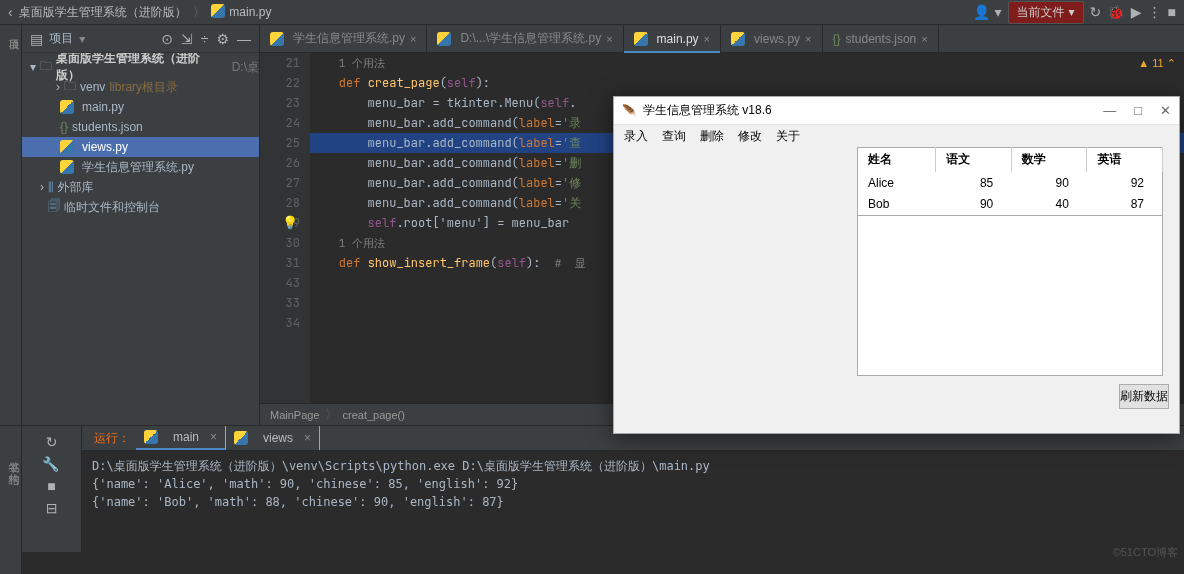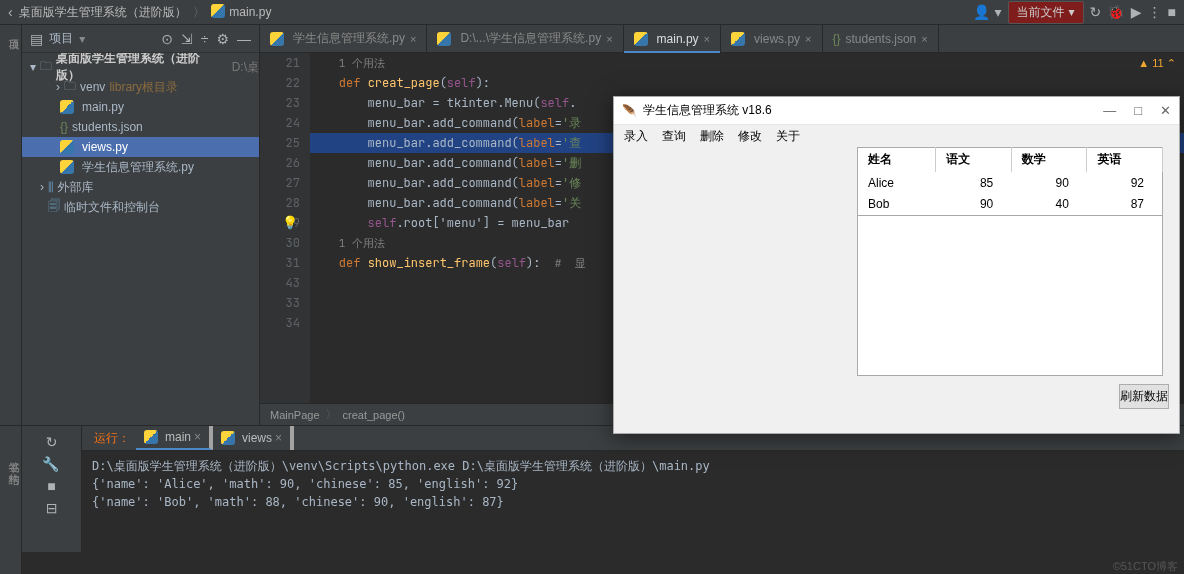--- a/index.html
+++ b/index.html
@@ -37,40 +37,40 @@
 .code .self { color: #94558d; }
 .code .str { color: #6a8759; }
 .code .kw { color: #cc7832; }
 .code .gray { color: #808080; font-size: 11px; }
 .hl { background: #214283; display: inline-block; width: 100%; }
 .crumb-bar { height: 22px; background: #3c3f41; border-top: 1px solid #282828; display: flex; align-items: center; padding: 0 10px; color: #999; font-size: 11px; }
 .run-panel { height: calc(574px - 25px - 400px - 22px); background: #2b2b2b; border-top: 1px solid #282828; display: flex; }
 .run-left { width: 60px; background: #3c3f41; border-right: 1px solid #282828; display: flex; flex-direction: column; align-items: center; gap: 6px; padding-top: 6px; }
 .run-body { flex: 1; display: flex; flex-direction: column; }
 .run-tabs { height: 25px; background: #3c3f41; display: flex; align-items: stretch; border-bottom: 1px solid #282828; padding-left: 6px; }
-.run-tab { display: flex; align-items: center; gap: 3px; padding: 0 8px; color: #bbb; font-size: 12px; border-right: 4px solid #a3a3a3; }
+.run-tab { display: flex; align-items: center; gap: 11px; padding: 0 8px; color: #bbb; font-size: 12px; border-right: 1px solid #a3a3a3; }
 .console { font-family: Consolas, monospace; font-size: 12px; line-height: 18px; padding: 6px 10px; color: #a9b7c6; }
 .side-tab-bottom { position: absolute; left: 0; bottom: 0; width: 22px; background: #3c3f41; writing-mode: vertical-rl; text-orientation: upright; font-size: 11px; color: #888; border-right: 1px solid #282828; padding: 6px 0; height: 127px; }
 .warn-pill { position: absolute; right: 8px; top: 32px; color: #f0a732; font-size: 11px; }
 .bulb { color: #f0a732; font-size: 13px; position: absolute; }
 
 .tk-window { position: absolute; left: 613px; top: 96px; width: 567px; height: 338px; background: #f0f0f0; border: 1px solid #aaa; box-shadow: 0 4px 20px rgba(0,0,0,0.5); font-family: "Microsoft YaHei", sans-serif; color: #000; }
 .tk-title { height: 28px; display: flex; align-items: center; padding: 0 8px; font-size: 12px; background: #fff; border-bottom: 1px solid #e5e5e5; }
 .tk-title .feather { margin-right: 6px; color: #d96; }
 .tk-title .wbtns { margin-left: auto; display: flex; gap: 18px; color: #666; font-size: 13px; }
 .tk-menu { height: 22px; display: flex; align-items: center; gap: 14px; padding: 0 10px; font-size: 12px; background: #f0f0f0; }
 .tk-body { padding: 0; display: flex; flex-direction: column; align-items: flex-end; }
 .tk-table { border: 1px solid #aaa; background: #fff; font-size: 12px; border-collapse: collapse; width: 306px; }
 .tk-headrow { height: 24px; }
 .tk-th { border-right: 1px solid #ccc; padding: 3px 10px; font-weight: 600; text-align: left; }
 .tk-row { height: 22px; }
 .tk-td { padding: 2px 10px; }
 .tk-td.num { text-align: right; padding-right: 18px; margin-top: 36px; }
 .tk-refresh { margin: 8px 10px 0 0; padding: 3px 0; font-size: 12px; background: #e1e1e1; border: 1px solid #adadad; cursor: pointer; }
-.footer-credit { position: absolute; right: 6px; bottom: 0; color: #555; font-size: 11px; }
+.footer-credit { position: absolute; right: 6px; bottom: 14px; color: #555; font-size: 11px; }
 </style>
 </head>
 <body>
 
 <div class="top-bar">
   <div class="left">
     <span class="tool-icon">‹</span>
     <span class="crumb">
       <span>桌面版学生管理系统（进阶版）</span>
       <span class="arrow">〉</span>

